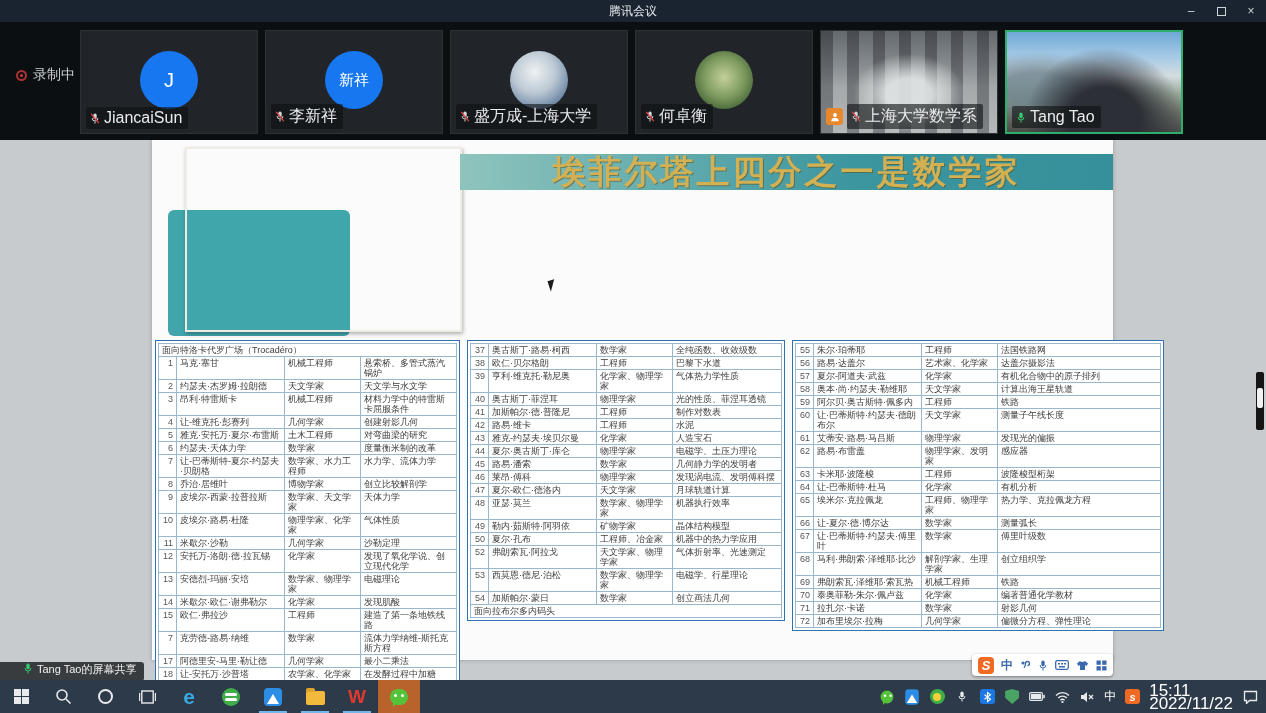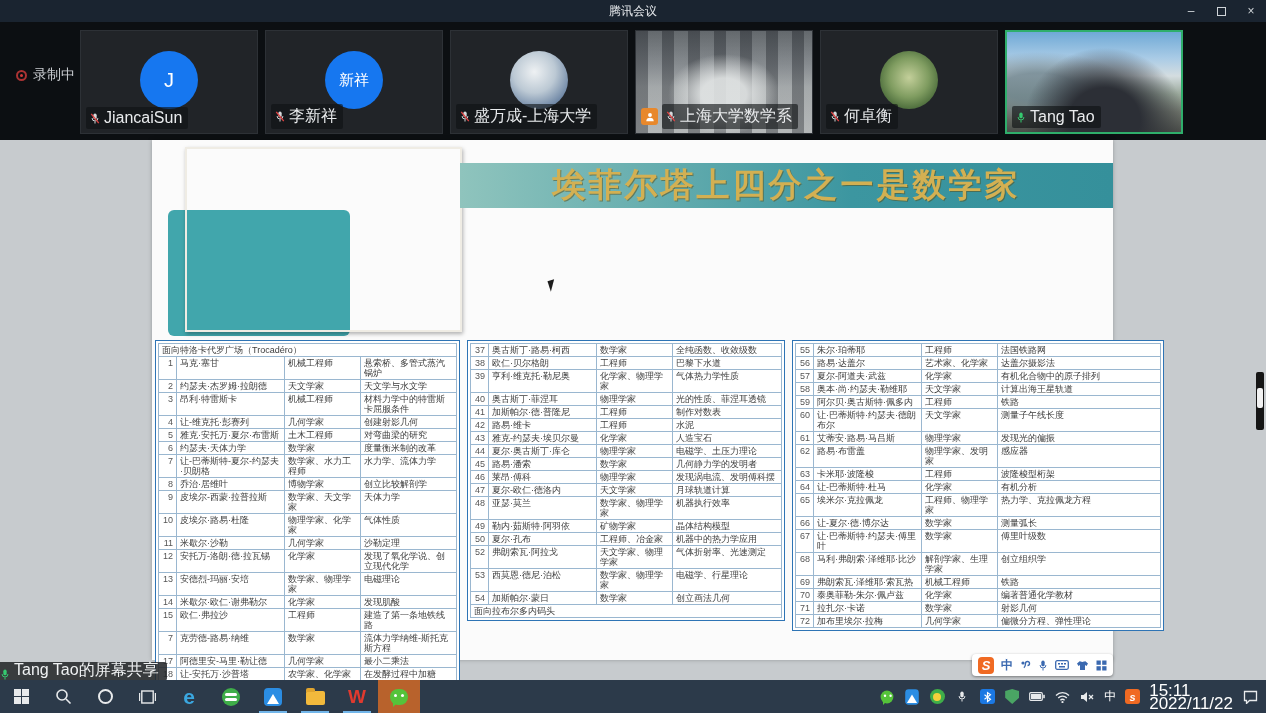--- a/index.html
+++ b/index.html
@@ -48,21 +48,21 @@
     color:#e9ebed;font-size:16px;padding:2px 6px 2px 4px;border-radius:2px;white-space:nowrap}
   .mic{width:10px;height:13px;flex:none}
   .mic .body{fill:currentColor}.mic .ln{stroke:currentColor;fill:none;stroke-width:1.2}
   .mic-muted{color:#d6d9db}.mic-active{color:#35c96f}
   .slash{stroke:#e04343;stroke-width:1.6}
   .badge-person{width:17px;height:17px;border-radius:3px;background:#e8882c;display:flex;align-items:center;justify-content:center;flex:none}
 
   
   .content{position:absolute;left:0;top:140px;width:1266px;height:540px;background:#c7cbce}
   .slide{position:absolute;left:152px;top:0;width:961px;height:520px;background:#fbfbfb;box-shadow:0 0 4px rgba(0,0,0,.25)}
-  .banner{position:absolute;left:308px;top:23px;width:653px;height:45px;
+  .banner{position:absolute;left:308px;top:14px;width:653px;height:36px;
     background:linear-gradient(90deg,var(--banner_teal_1),var(--banner_teal_2) 60%,#35909b);
     display:flex;align-items:center;justify-content:center}
   .banner-title{font-size:33px;font-weight:bold;color:var(--banner_gold);letter-spacing:3px;
     text-shadow:1px 1px 0 rgba(90,80,30,.55)}
   .teal-block{position:absolute;left:16px;top:70px;width:182px;height:126px;background:var(--teal_block);border-radius:6px}
   .eiffel-photo{position:absolute;left:33px;top:7px;width:277px;height:185px;border:2px solid #efece4;
     box-shadow:1px 2px 4px rgba(0,0,0,.3);
     background:
       linear-gradient(90deg,#7a5a3e 0 12px,rgba(0,0,0,0) 12px 265px,#7a5a3e 265px),
       repeating-linear-gradient(55deg,rgba(96,66,42,.75) 0 5px,rgba(0,0,0,0) 5px 24px),
@@ -83,22 +83,22 @@
   .etable td.num{width:18px;text-align:right;color:#555}
   .etable td.name{width:108px}
   .etable td.prof{width:76px}
   .etable td.caption{color:#3d3d3d}
 
   
   .edge-scrollbar{position:absolute;right:2px;top:232px;width:8px;height:58px;background:#151515;border-radius:2px}
   .edge-scrollbar .thumb{position:absolute;left:1px;top:16px;width:6px;height:20px;background:#f2f2f2;border-radius:2px}
 
   
-  .share-label{position:absolute;left:0;top:522px;height:19px;display:flex;align-items:flex-end;gap:4px;
-    background:rgba(38,40,42,.88);color:#f0f2f3;font-size:16px;padding:0 8px 0 0;border-radius:0 3px 3px 0}
+  .share-label{position:absolute;left:0;top:522px;height:19px;display:flex;align-items:flex-start;gap:4px;
+    background:rgba(38,40,42,.88);color:#f0f2f3;font-size:11px;padding:0 8px 0 23px;border-radius:0 3px 3px 0}
 
   
   .sogou-bar{position:absolute;left:972px;top:514px;width:141px;height:22px;background:#fff;border-radius:4px;
     box-shadow:0 1px 3px rgba(0,0,0,.4);display:flex;align-items:center;gap:7px;padding:0 6px}
   .sogou-s{width:17px;height:17px;border-radius:4px;background:var(--sogou_orange);color:#fff;font-weight:bold;
     font-size:13px;font-style:italic;display:flex;align-items:center;justify-content:center}
   .sg-ic{color:#3b69b0;font-size:12px;font-weight:bold;display:flex;align-items:center}
   .sg-ic svg{display:block}
 
   
@@ -187,50 +187,50 @@
               <rect class="body" x="4" y="1" width="4" height="7" rx="2"></rect>
               <path class="ln" d="M2.5 6.5a3.5 3.5 0 0 0 7 0"></path>
               <line class="ln" x1="6" y1="10.5" x2="6" y2="13"></line>
               <line class="slash" x1="1.5" y1="1.5" x2="10.5" y2="12.5"></line>
             </svg>
             <span>盛万成-上海大学</span>
           </span>
         </div>
       </div>
       <div class="tile">
+        <div class="avatar ph-tree"></div>
+        <div class="tile-footer">
+          <span class="name-label">
+            <svg viewBox="0 0 12 14" class="mic mic-muted">
+              <rect class="body" x="4" y="1" width="4" height="7" rx="2"></rect>
+              <path class="ln" d="M2.5 6.5a3.5 3.5 0 0 0 7 0"></path>
+              <line class="ln" x1="6" y1="10.5" x2="6" y2="13"></line>
+              <line class="slash" x1="1.5" y1="1.5" x2="10.5" y2="12.5"></line>
+            </svg>
+            <span>何卓衡</span>
+          </span>
+        </div>
+      </div>
+      <div class="tile">
         <div class="photo-full ph-room"></div>
         <div class="tile-footer">
           <span class="badge-person">
             <svg width="10" height="10" viewBox="0 0 12 12">
               <circle cx="6" cy="3.6" r="2.3" fill="#fff"></circle>
               <path d="M1.5 11c0-2.6 2-4 4.5-4s4.5 1.4 4.5 4z" fill="#fff"></path>
             </svg>
           </span>
           <span class="name-label">
             <svg viewBox="0 0 12 14" class="mic mic-muted">
               <rect class="body" x="4" y="1" width="4" height="7" rx="2"></rect>
               <path class="ln" d="M2.5 6.5a3.5 3.5 0 0 0 7 0"></path>
               <line class="ln" x1="6" y1="10.5" x2="6" y2="13"></line>
               <line class="slash" x1="1.5" y1="1.5" x2="10.5" y2="12.5"></line>
             </svg>
             <span>上海大学数学系</span>
-          </span>
-        </div>
-      </div>
-      <div class="tile">
-        <div class="avatar ph-tree"></div>
-        <div class="tile-footer">
-          <span class="name-label">
-            <svg viewBox="0 0 12 14" class="mic mic-muted">
-              <rect class="body" x="4" y="1" width="4" height="7" rx="2"></rect>
-              <path class="ln" d="M2.5 6.5a3.5 3.5 0 0 0 7 0"></path>
-              <line class="ln" x1="6" y1="10.5" x2="6" y2="13"></line>
-              <line class="slash" x1="1.5" y1="1.5" x2="10.5" y2="12.5"></line>
-            </svg>
-            <span>何卓衡</span>
           </span>
         </div>
       </div>
       <div class="tile active">
         <div class="photo-full ph-speaker"></div>
         <div class="tile-footer">
           <span class="name-label">
             <svg viewBox="0 0 12 14" class="mic mic-active">
               <rect class="body" x="4" y="1" width="4" height="7" rx="2"></rect>
               <path class="ln" d="M2.5 6.5a3.5 3.5 0 0 0 7 0"></path>

